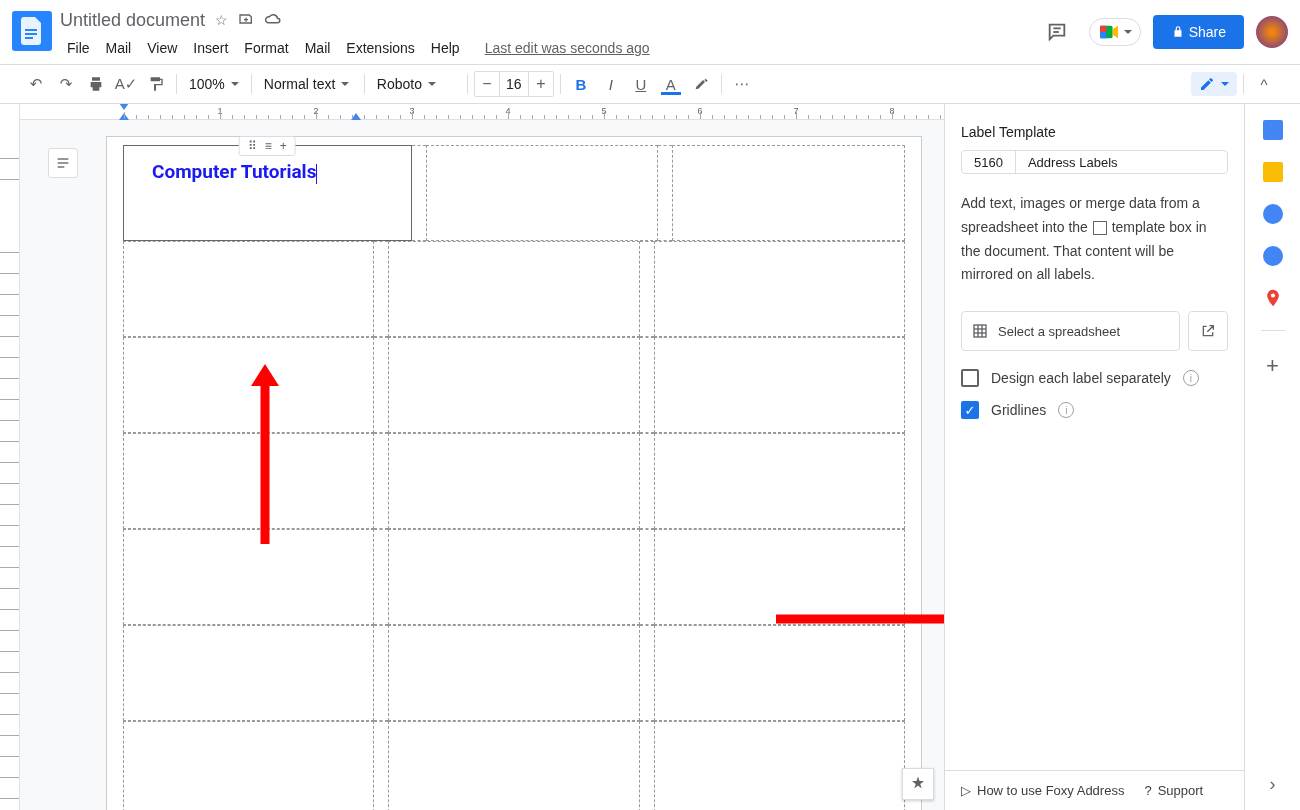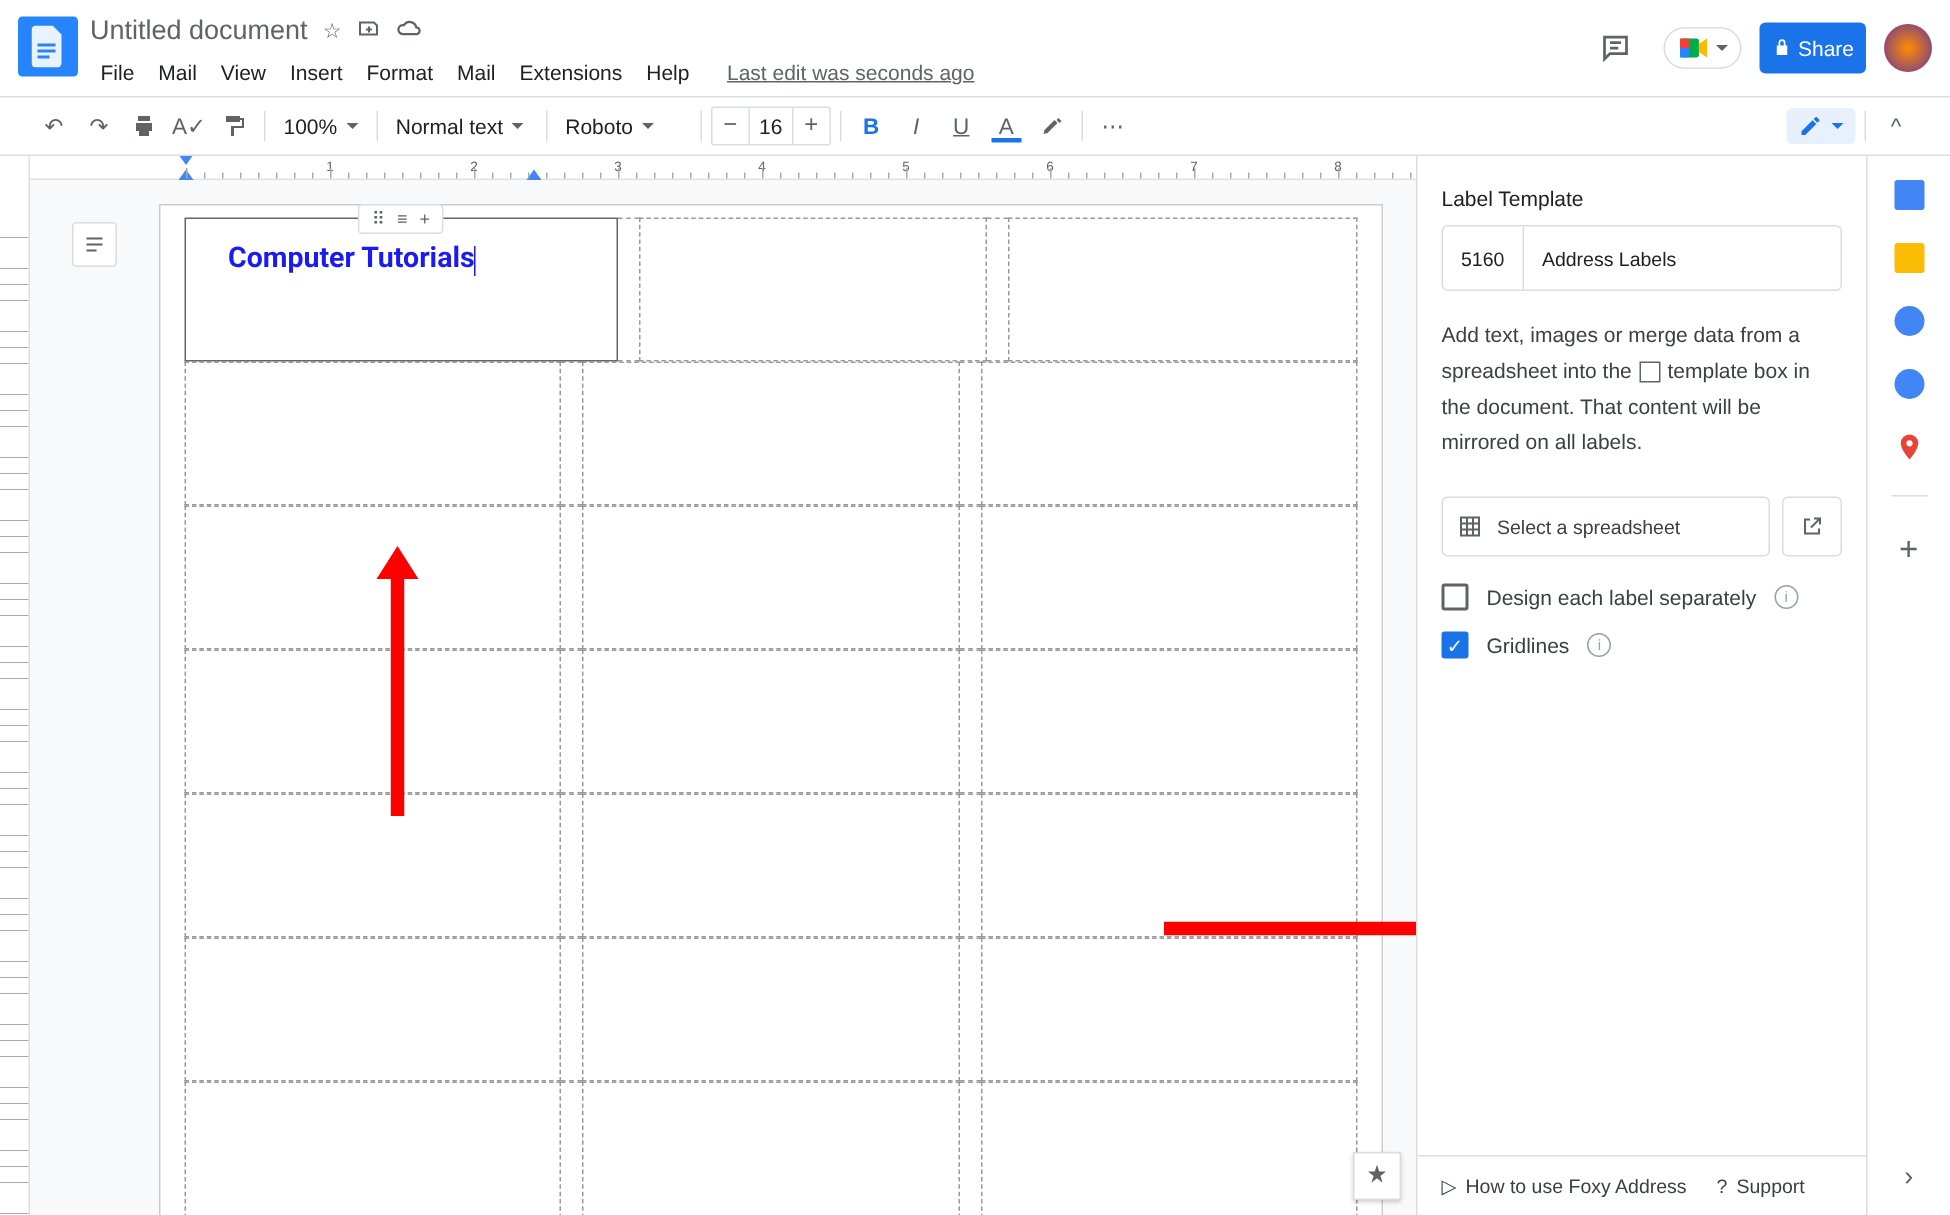--- a/index.html
+++ b/index.html
@@ -10,21 +10,21 @@
 .title-area{flex:1}
 .title-row{display:flex;align-items:center;gap:10px;height:24px}
 .doc-title{font-size:18px;color:#5f6368}
 .title-icon{color:#5f6368;cursor:pointer}
 .menu-row{display:flex;gap:2px;margin-top:4px}
 .menu-item{padding:4px 7px;font-size:14px;color:#202124;cursor:pointer;border-radius:4px}
 .last-edit{color:#5f6368;text-decoration:underline;margin-left:16px;padding:4px 0;font-size:14px;cursor:pointer}
 .header-right{display:flex;align-items:center;gap:12px;margin-top:4px}
 .hdr-btn{width:40px;height:40px;display:flex;align-items:center;justify-content:center;border-radius:50%;cursor:pointer;color:#5f6368}
 .meet{background:#fff;border:1px solid #dadce0;border-radius:20px;padding:4px 8px;display:flex;align-items:center;gap:4px;cursor:pointer}
-.share-btn{background:#1a73e8;color:#fff;padding:9px 8px;border-radius:4px;display:flex;align-items:center;gap:4px;cursor:pointer;font-size:14px;font-weight:500}
+.share-btn{background:#1a73e8;color:#fff;padding:9px 18px;border-radius:4px;display:flex;align-items:center;gap:4px;cursor:pointer;font-size:14px;font-weight:500}
 .avatar{width:32px;height:32px;border-radius:50%;background:radial-gradient(circle,#ff8c00,#663399);cursor:pointer}
 .toolbar{height:40px;border-top:1px solid #dadce0;border-bottom:1px solid #dadce0;display:flex;align-items:center;padding:0 22px;gap:2px}
 .tb-btn{min-width:28px;height:28px;display:flex;align-items:center;justify-content:center;cursor:pointer;border-radius:2px;color:#5f6368;font-size:15px}
 .tb-sep{width:1px;height:20px;background:#dadce0;margin:0 4px}
 .tb-select{padding:0 6px;height:28px;display:flex;align-items:center;gap:6px;cursor:pointer;font-size:14px;color:#202124}
 .arrow-down{width:0;height:0;border-left:4px solid transparent;border-right:4px solid transparent;border-top:4px solid #5f6368}
 .fontsize-group{display:flex;align-items:center;border:1px solid #dadce0;border-radius:2px}
 .fs-btn{width:24px;height:24px;display:flex;align-items:center;justify-content:center;cursor:pointer;font-size:16px;color:#5f6368}
 .fs-val{width:30px;text-align:center;font-size:14px;border-left:1px solid #dadce0;border-right:1px solid #dadce0;height:24px;line-height:24px}
 .bold-active{color:#1a73e8}
@@ -50,21 +50,21 @@
 .first-cell{border:1px solid #666!important;padding:14px 28px;position:relative}
 .first-cell .txt{color:#1a1af5;font-weight:bold;font-size:19px;font-family:Roboto,Arial}
 .cursor{display:inline-block;width:1px;height:20px;background:#1a1af5;vertical-align:middle}
 .cell-handle{position:absolute;top:-10px;left:50%;transform:translateX(-50%);background:#fff;border:1px solid #dadce0;border-radius:3px;padding:2px 8px;display:flex;gap:8px;font-size:12px;color:#5f6368}
 .explore{position:absolute;right:10px;bottom:10px;width:32px;height:32px;background:#fff;border:1px solid #dadce0;box-shadow:0 1px 3px rgba(0,0,0,.2);display:flex;align-items:center;justify-content:center;cursor:pointer;color:#5f6368}
 .sidebar{width:300px;background:#fff;border-left:1px solid #dadce0;display:flex;flex-direction:column}
 .sb-header{background:#616161;color:#fff;padding:11px 14px;display:flex;align-items:center;justify-content:space-between;font-size:14px;font-weight:500}
 .sb-close{cursor:pointer;font-size:18px}
 .sb-body{padding:20px 16px;flex:1;overflow:auto}
 .sb-label{font-size:14px;font-weight:normal;margin-bottom:10px}
-.template-box{border:1px solid #dadce0;border-radius:4px;display:flex;align-items:center;height:44px;margin-bottom:18px;cursor:pointer}
+.template-box{border:1px solid #dadce0;border-radius:4px;display:flex;align-items:center;height:24px;margin-bottom:18px;cursor:pointer}
 .tmpl-code{padding:0 12px;font-weight:500;font-size:13px;border-right:1px solid #dadce0;height:100%;display:flex;align-items:center}
 .tmpl-name{padding:0 12px;font-size:13px}
 .sb-desc{font-size:14px;line-height:1.7;color:#3c4043;margin-bottom:24px}
 .desc-box{display:inline-block;width:14px;height:14px;border:1px solid #5f6368;vertical-align:middle;margin:0 1px}
 .spread-row{display:flex;gap:8px;margin-bottom:18px}
 .spread-sel{flex:1;border:1px solid #dadce0;border-radius:4px;height:40px;display:flex;align-items:center;padding:0 10px;gap:10px;cursor:pointer;color:#3c4043;font-size:13px}
 .open-ext{width:40px;height:40px;border:1px solid #dadce0;border-radius:4px;display:flex;align-items:center;justify-content:center;cursor:pointer;color:#5f6368}
 .chk-row{display:flex;align-items:center;gap:12px;margin-bottom:14px;font-size:14px;color:#3c4043}
 .chk{width:18px;height:18px;border:2px solid #5f6368;border-radius:2px;cursor:pointer;display:flex;align-items:center;justify-content:center}
 .chk.checked{background:#1a73e8;border-color:#1a73e8;color:#fff;font-size:13px}

